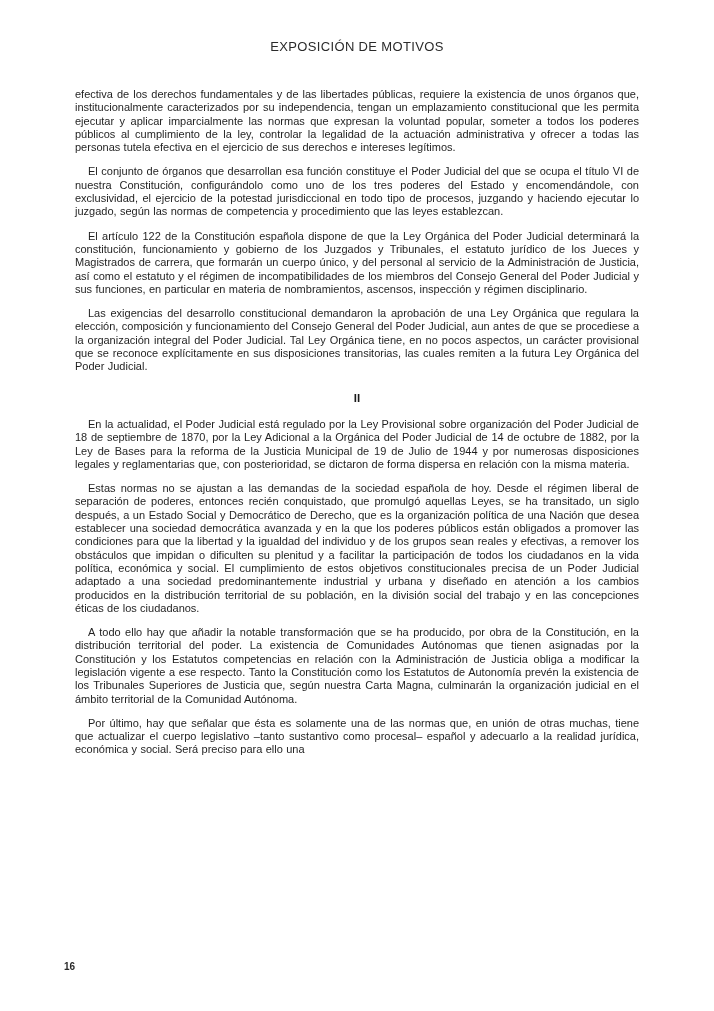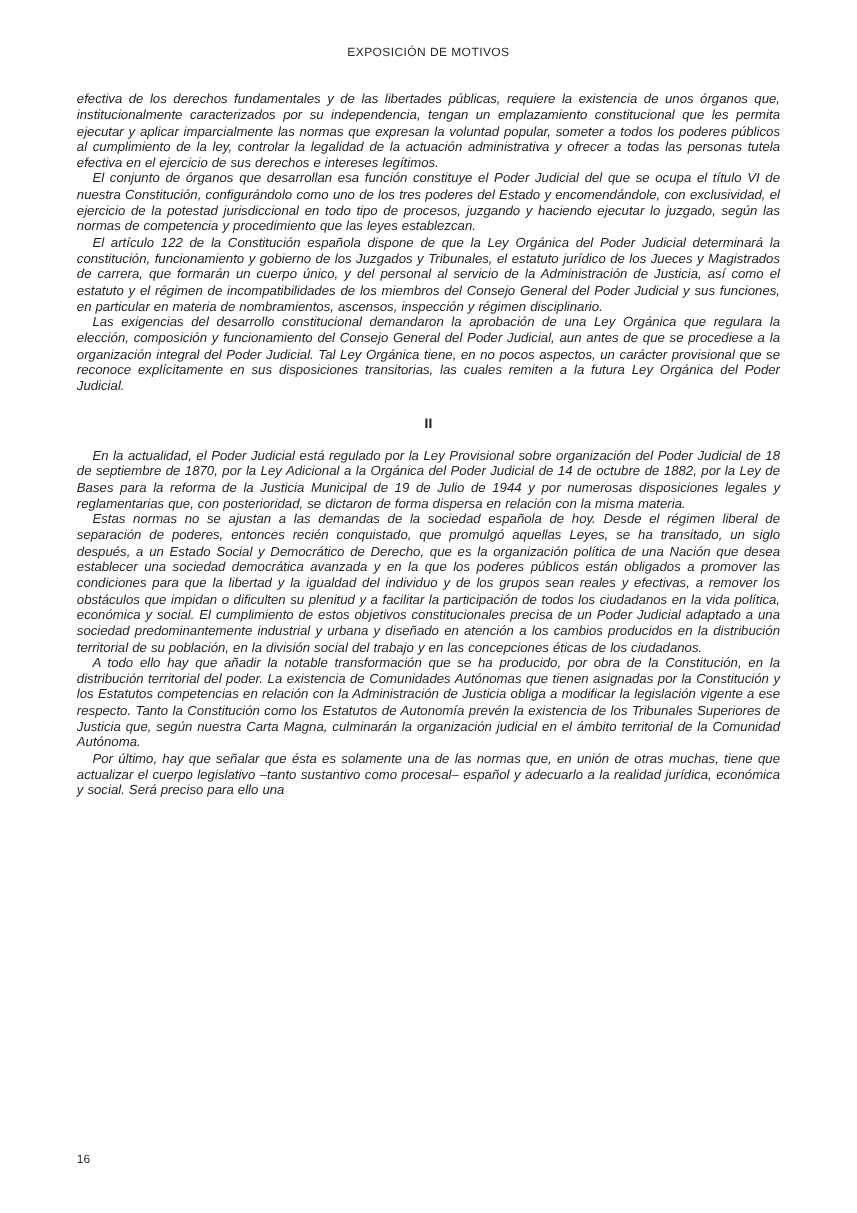--- a/index.html
+++ b/index.html
@@ -15,56 +15,56 @@
     font-family: "Liberation Sans", sans-serif;
     color: #1f1f1f;
     overflow: hidden;
   }
   .running-header {
     position: absolute;
     top: 39px;
     left: 0;
     right: 0;
     text-align: center;
-    font-size: 10px;
+    font-size: 13px;
     letter-spacing: 0.35px;
     color: #2a2a2a;
   }
   .body-text {
     position: absolute;
     top: 77px;
     left: 64px;
     width: 586px;
   }
   .body-text p {
-    margin: 0;
+    margin: 11px;
     font-size: 11px;
     line-height: 13.3px;
     text-align: justify;
     text-indent: 13px;
     word-spacing: 0.3px;
-    font-style: italic;
   }
   .body-text p.no-indent {
     text-indent: 0;
   }
   .section-heading {
     text-align: center;
     font-weight: bold;
     font-size: 11.5px;
     line-height: 13.3px;
     margin: 18px 0 13px 0;
     color: #1a1a1a;
   }
   .page-number {
     position: absolute;
     left: 64px;
     top: 961px;
     font-size: 10px;
     color: #2a2a2a;
+    font-weight: bold;
   }
 </style>
 </head>
 <body>
 
 <div class="page">
 
   <div class="running-header">EXPOSICIÓN DE MOTIVOS</div>
 
   <main class="body-text">

